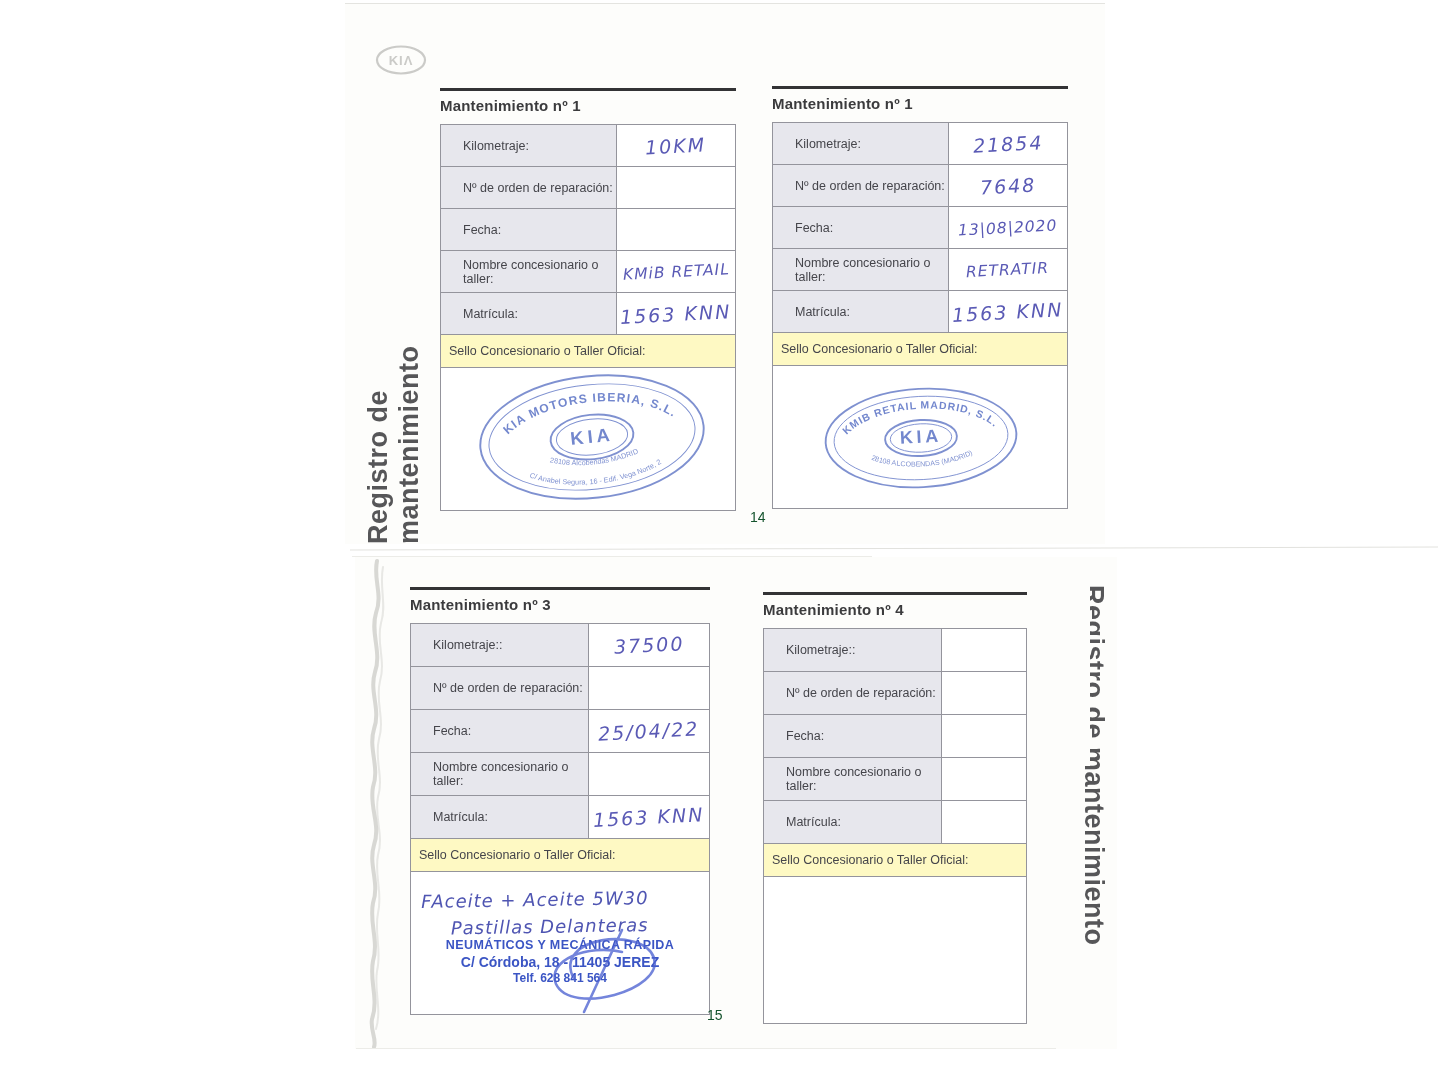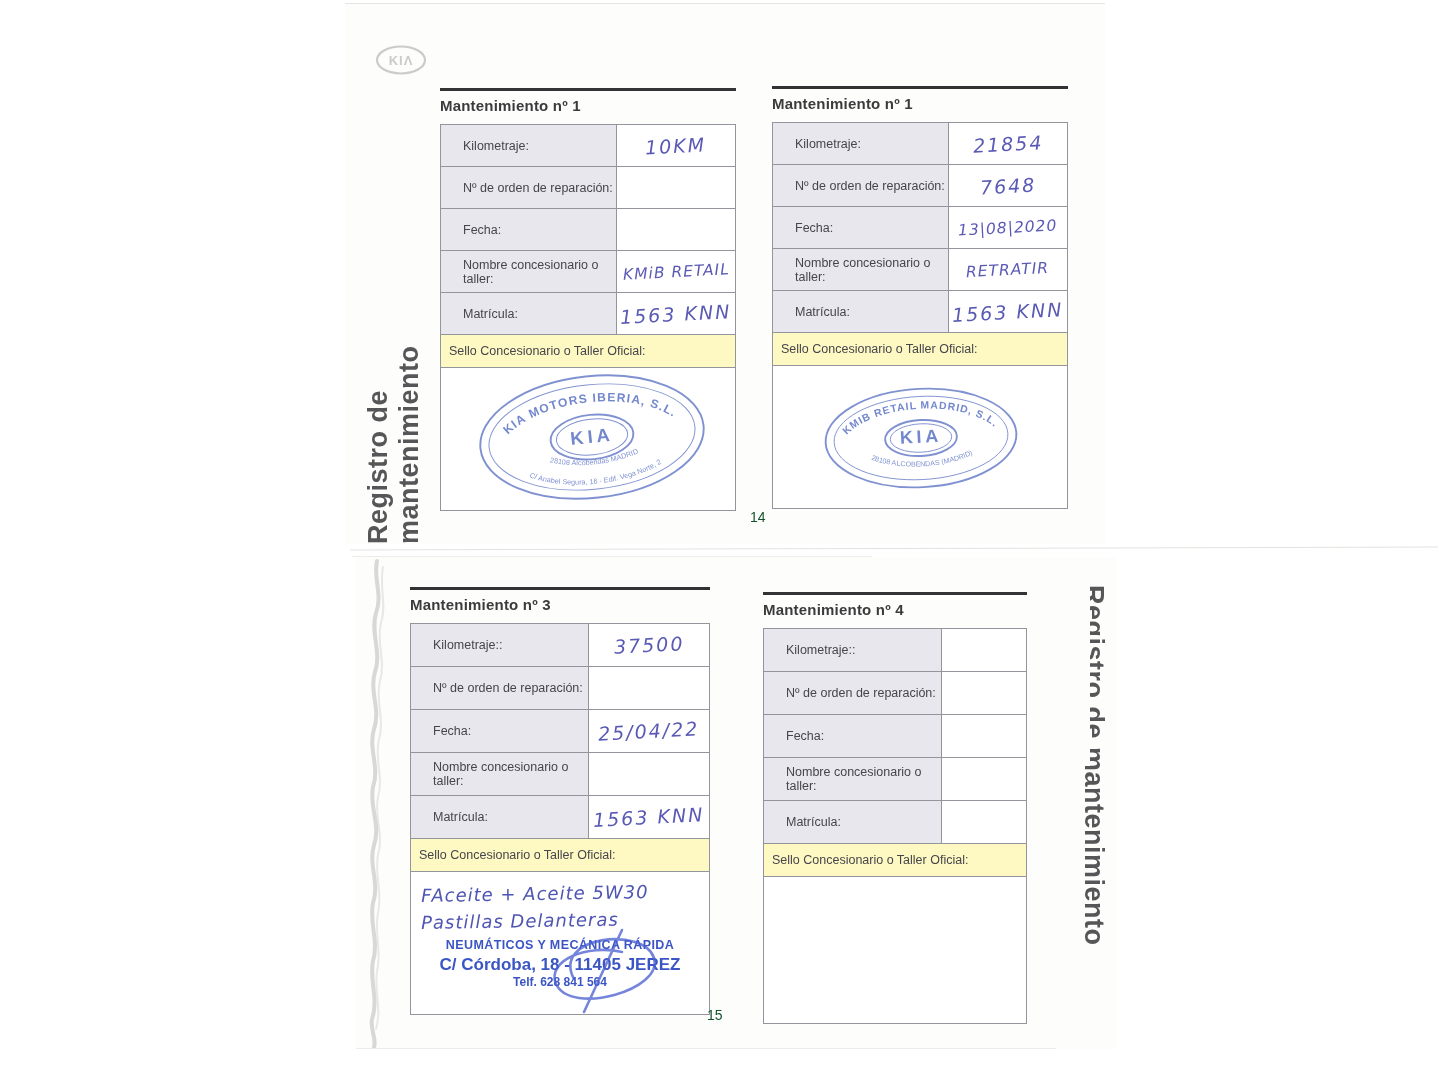--- a/index.html
+++ b/index.html
@@ -63,29 +63,29 @@
   
   .stamp-svg { position:absolute; opacity:0.78; }
   .stamp1 { left:35px; top:4px; transform:rotate(-6deg); }
   .stamp2 { left:48px; top:20px; transform:rotate(-3deg); }
   .st-ring { fill:none; stroke:#5c73c4; }
   .st-arc  { fill:#4c66c0; font-weight:bold; }
   .st-kia  { fill:#4c66c0; font-weight:bold; font-size:19px; letter-spacing:4px; }
   .st-addr { fill:#5c73c4; }
 
   
-  .notes { position:absolute; left:10px; top:8px; line-height:27px; }
+  .notes { position:absolute; left:10px; top:14px; line-height:27px;text-align:right; }
   .note-line {
     font-family:"DejaVu Sans", sans-serif; font-style:italic;
     color:#4f55b2; font-size:18px; letter-spacing:1px; transform:rotate(-1deg); white-space:nowrap;
   }
   .pepe { position:absolute; left:0; top:66px; width:100%; text-align:center; color:#3b55c4; line-height:1.25; }
   .pepe-1 { font-size:12.5px; font-weight:bold; letter-spacing:0.4px; }
   .pepe-2 { font-size:23px;  font-weight:bold; letter-spacing:1px; }
-  .pepe-3 { font-size:17px;  font-weight:bold; }
+  .pepe-3 { font-size:14px;  font-weight:bold; }
   .pepe-4 { font-size:12px;  font-weight:bold; }
   .scribble { position:absolute; left:115px; top:52px; opacity:0.85; }
 
   .page-num { position:absolute; font-size:14px; color:#14532d; }
   .pn-14 { left:405px; bottom:19px; }
   .pn-15 { left:352px; bottom:26px; }
 
   .torn-edge { position:absolute; left:2px; top:0; }
 </style>
 </head>

